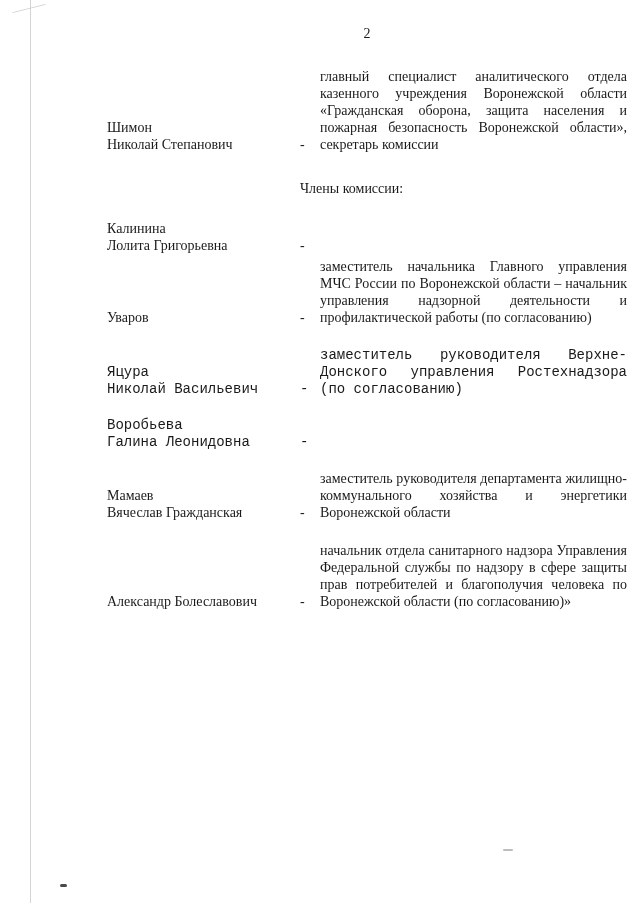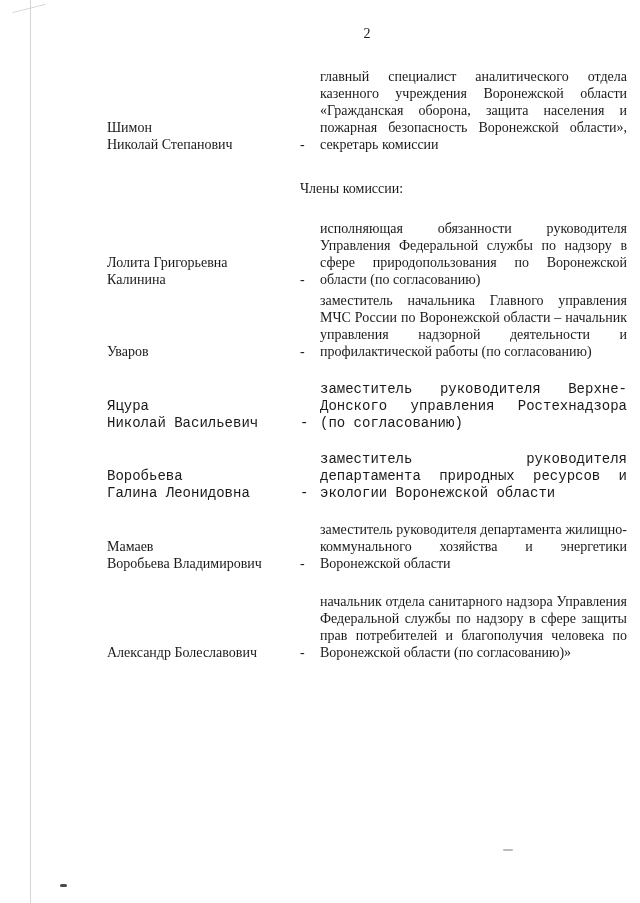--- a/index.html
+++ b/index.html
@@ -99,25 +99,24 @@
         <div>Николай Степанович</div>
       </div>
       <div class="dash">-</div>
       <div class="desc">главный специалист аналитического отдела казенного учреждения Воронежской области «Гражданская оборона, защита населения и пожарная безопасность Воронежской области», секретарь комиссии</div>
     </div>
 
     <div class="heading">Члены комиссии:</div>
 
     <div class="row mb4">
       <div class="name">
+        <div>Калинина</div>
         <div>Лолита Григорьевна</div>
-        <div>Калинина</div>
       </div>
       <div class="dash">-</div>
-      <div class="desc">исполняющая обязанности руководителя Управления Федеральной службы по надзору в сфере природопользования по Воронежской области (по согласованию)</div>
     </div>
 
     <div class="row mb21">
       <div class="name">
         <div>Уваров</div>
       </div>
       <div class="dash">-</div>
       <div class="desc">заместитель начальника Главного управления МЧС России по Воронежской области – начальник управления надзорной деятельности и профилактической работы (по согласованию)</div>
     </div>
 
@@ -129,27 +128,26 @@
       <div class="dash">-</div>
       <div class="desc">заместитель руководителя Верхне-Донского управления Ростехнадзора (по согласованию)</div>
     </div>
 
     <div class="row mb19">
       <div class="name">
         <div>Воробьева</div>
         <div>Галина Леонидовна</div>
       </div>
       <div class="dash">-</div>
-      <div class="desc">заместитель руководителя департамента природных ресурсов и экологии Воронежской области</div>
     </div>
 
     <div class="row mb21">
       <div class="name">
         <div>Мамаев</div>
-        <div>Воробьева Владимирович</div>
+        <div>Вячеслав Гражданская</div>
       </div>
       <div class="dash">-</div>
       <div class="desc">заместитель руководителя департамента жилищно-коммунального хозяйства и энергетики Воронежской области</div>
     </div>
 
     <div class="row mb0">
       <div class="name">
         <div>Александр Болеславович</div>
       </div>
       <div class="dash">-</div>

